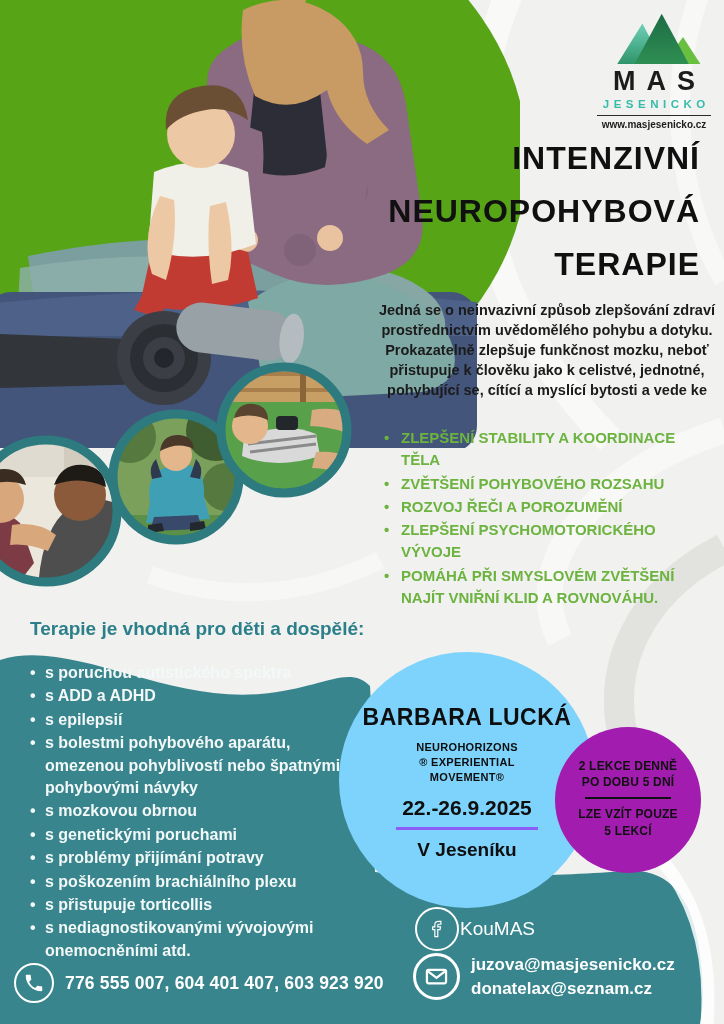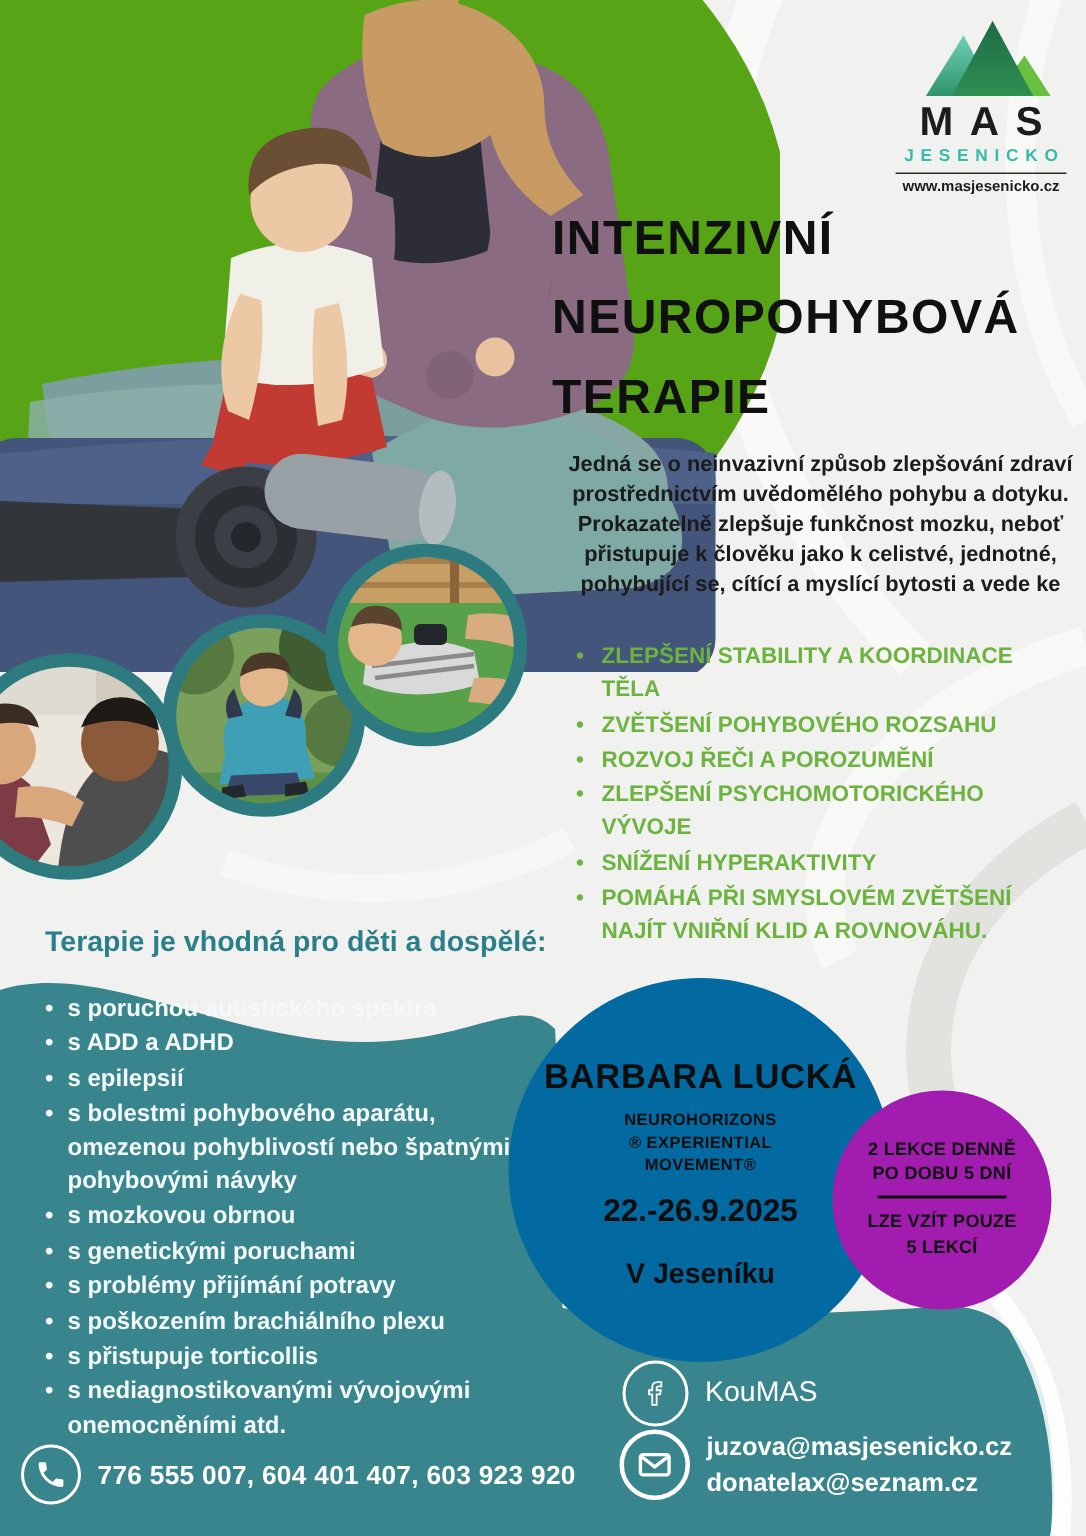--- a/index.html
+++ b/index.html
@@ -15,21 +15,21 @@
   #bg-decor, #teal-shapes, #hero { position:absolute; left:0; top:0; }
 
   
   #logo { position:absolute; top:8px; right:4px; width:132px; text-align:center; }
   #logo .mas { font-size:27px; font-weight:700; color:#1c1c1c; letter-spacing:11px; text-indent:11px; margin-top:0; }
   #logo .region { font-size:11.5px; font-weight:600; color:#35bcab; letter-spacing:4.5px; text-indent:4.5px; margin-top:1px; }
   #logo .divider { width:114px; height:0; border-top:1.6px solid #2a2a2a; margin:5px auto 3px auto; }
   #logo .url { font-size:10px; font-weight:700; color:#1c1c1c; }
 
   
-  #title { position:absolute; left:368px; top:132px; width:332px; text-align:left;
+  #title { position:absolute; left:368px; top:132px; width:332px; text-align:right;
            color:#101010; font-weight:800; font-size:32px; line-height:53px; letter-spacing:1px; }
 
   
   #intro { position:absolute; left:378px; top:300px; width:338px; text-align:center;
            color:#1b1b1b; font-weight:700; font-size:14.5px; line-height:1.38; }
 
   
   #benefits { position:absolute; left:382px; top:427px; width:332px; list-style:none;
               color:#6cb33f; font-weight:600; font-size:15px; line-height:22.3px; }
   #benefits li { position:relative; padding-left:19px; margin-bottom:1px; }
@@ -38,39 +38,39 @@
   
   #audience-heading { position:absolute; left:16px; top:618px; width:360px;
                       color:#2b7f8a; font-weight:700; font-size:19px;margin-left:14px; }
   #audience-list { position:absolute; left:30px; top:662px; width:332px; list-style:none;
                    color:#f3f8f8; font-weight:700; font-size:16px; line-height:22.4px; }
   #audience-list li { position:relative; padding-left:15px; margin-bottom:1px; }
   #audience-list li::before { content:"•"; position:absolute; left:0; top:0; }
 
   
   #event-circle { position:absolute; left:339px; top:652px; width:256px; height:256px;
-                  border-radius:50%; background:#0369a1; text-align:center; color:#0e0e0e; }
+                  border-radius:50%; background:#7dd3fc; text-align:center; color:#0e0e0e; }
   #event-circle .name { margin-top:52px; font-size:23px; font-weight:800; letter-spacing:.5px; }
   #event-circle .method { margin-top:9px; font-size:11px; font-weight:600; line-height:1.35; letter-spacing:.3px; }
   #event-circle .dates { display:inline-block; margin-top:11px; font-size:21px; font-weight:800;
-                         padding:0 6px 7px 6px; border-bottom:3px solid #0369a1; }
+                         padding:0 6px 7px 6px; border-bottom:3px solid #8b5cf6; }
   #event-circle .location { margin-top:9px; font-size:19px; font-weight:800; }
 
   
   #schedule-circle { position:absolute; left:555px; top:727px; width:146px; height:146px;
                      border-radius:50%; background:#a21caf; text-align:center; color:#101010; }
   #schedule-circle .l { font-size:12px; font-weight:700; line-height:1.35; letter-spacing:.2px; }
   #schedule-circle .pad { padding-top:31px; }
   #schedule-circle .sep { width:86px; border-top:2px solid #101010; margin:7px auto; }
 
   
   .contact-row { position:absolute; display:flex; align-items:center; color:#fff; }
   #phone-row { left:14px; top:963px; gap:11px; }
   #phone-row .nums { font-size:17.5px; font-weight:700; letter-spacing:.2px; }
-  #fb-row { left:415px; top:907px; gap:11px; }
+  #fb-row { left:415px; top:907px; gap:1px; }
   #fb-row .fb-name { font-size:19px; font-weight:500; }
   #email-row { left:413px; top:953px; gap:11px; }
   #email-row .emails { font-size:17px; font-weight:700; line-height:1.4; }
   .icon-circle { display:flex; align-items:center; justify-content:center;
                  border:2.6px solid #fff; border-radius:50%; flex:0 0 auto; }
 
   
   .photo-circle { position:absolute; border-radius:50%; }
 </style>
 </head>
@@ -238,21 +238,20 @@
     <div>TERAPIE</div>
   </div>
 
   <div id="intro">Jedná se o neinvazivní způsob zlepšování zdraví prostřednictvím uvědomělého pohybu a dotyku. Prokazatelně zlepšuje funkčnost mozku, neboť přistupuje k člověku jako k celistvé, jednotné, pohybující se, cítící a myslící bytosti a vede ke</div>
 
   <ul id="benefits">
     <li>ZLEPŠENÍ STABILITY A KOORDINACE TĚLA</li>
     <li>ZVĚTŠENÍ POHYBOVÉHO ROZSAHU</li>
     <li>ROZVOJ ŘEČI A POROZUMĚNÍ</li>
     <li>ZLEPŠENÍ PSYCHOMOTORICKÉHO VÝVOJE</li>
-    <li>SNÍŽENÍ HYPERAKTIVITY</li>
     <li>POMÁHÁ PŘI SMYSLOVÉM ZVĚTŠENÍ NAJÍT VNIŘNÍ KLID A ROVNOVÁHU.</li>
   </ul>
 
   <div id="audience-heading">Terapie je vhodná pro děti a dospělé:</div>
 
   <svg id="teal-shapes" width="724" height="1024" viewBox="0 0 724 1024">
     <path d="M0,660 C70,638 162,702 260,694 C322,689 348,664 370,686 C374,748 372,815 375,872 C432,880 560,876 626,871 C670,868 690,898 698,942 C704,978 704,1004 700,1024 L0,1024 Z" fill="#38858d"></path>
     <path d="M660,858 C698,902 712,958 707,1024" stroke="#ffffff" stroke-width="13" fill="none" opacity="0.85"></path>
   </svg>
 

